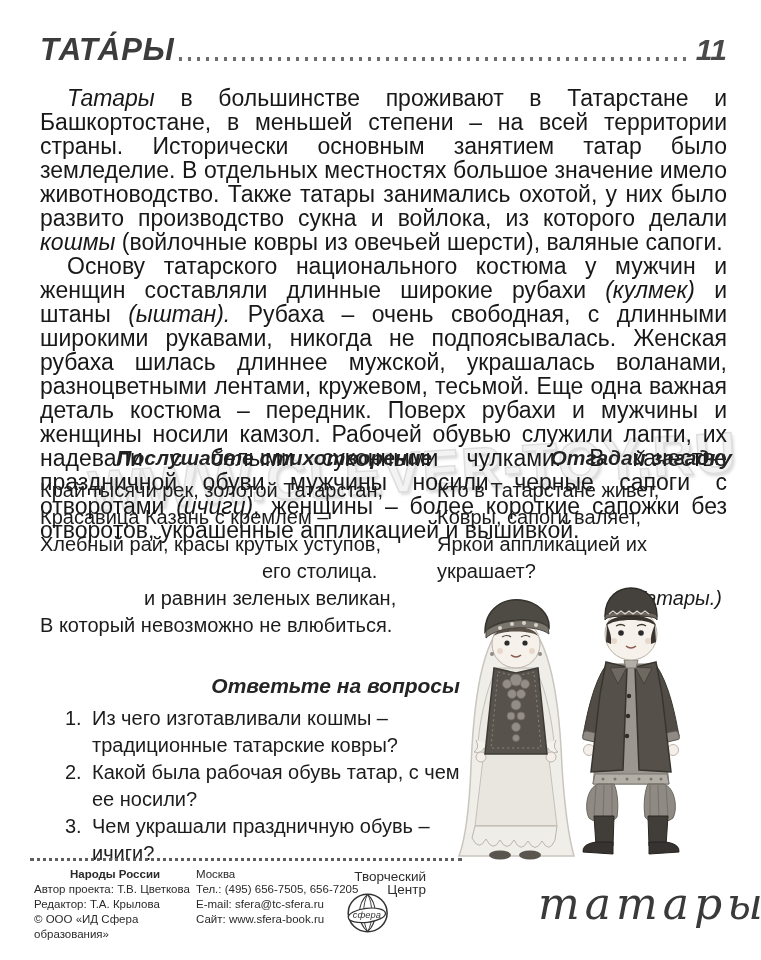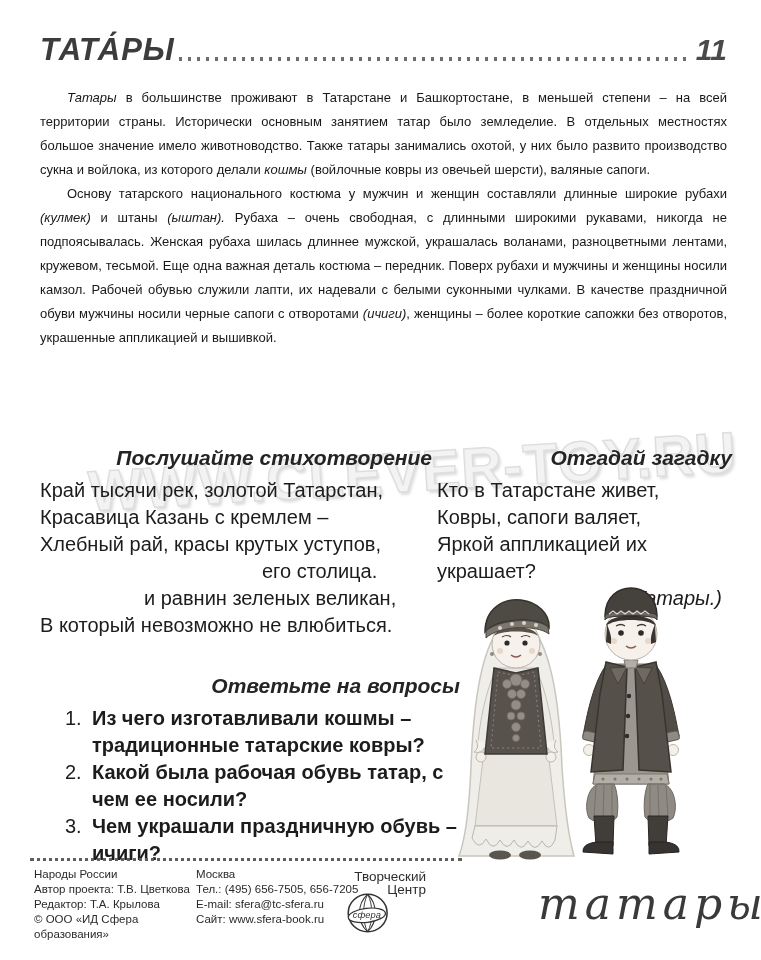--- a/index.html
+++ b/index.html
@@ -27,51 +27,51 @@
   .leader{
     flex:1;height:4px;align-self:flex-end;margin:0 5px 7px 4px;
     background-image:repeating-linear-gradient(90deg,#6e6e6e 0 3px,transparent 3px 9px);
   }
   .pagenum{
     font-size:30px;font-weight:bold;font-style:italic;color:#4a4a4a;
   }
   
   .article{left:40px;top:86px;width:687px;}
   .para{
-    margin:0;font-size:13px;line-height:24px;text-align:justify;
+    margin:0;font-size:23px;line-height:24px;text-align:justify;
     text-indent:27px;color:#181818;
   }
   .i{font-style:italic;}
   
   .sec-title{
     margin:0 0 7px 0;font-size:21px;font-weight:bold;font-style:italic;color:#242424;text-align:right;
   }
   
   .poem{left:40px;top:446px;width:392px;}
   .pline{font-size:20px;line-height:27px;color:#1c1c1c;}
   .ind-cap{margin-left:222px;}
   .ind-mid{margin-left:104px;}
   
   .riddle{left:437px;top:446px;width:295px;}
   .answer{font-size:20px;line-height:27px;text-align:right;padding-right:10px;font-style:italic;}
   
   .questions{left:40px;top:674px;width:395px;margin-left:25px;}
   .q{display:flex;font-size:20px;line-height:27px;color:#1c1c1c;margin:0;}
   .qnum{width:27px;flex:none;}
-  .qtext{flex:1;font-weight:bold;}
+  .qtext{flex:1;}
   
   .illustration{left:428px;top:572px;width:302px;height:300px;margin:0;}
   
   .footer{
     left:30px;top:858px;width:432px;border-top:3px dotted #5f5f5f;
     padding-top:6px;display:flex;font-size:11.5px;line-height:15px;color:#2a2a2a;
   }
   .fcol1{width:162px;padding-left:4px;}
   .fcol2{width:230px;}
-  .fbold{font-weight:normal;}
+  .fbold{font-weight:bold;text-align:center;}
   .logo{left:346px;top:870px;width:80px;height:64px;}
   .logo-text{
     text-align:right;font-size:13.5px;line-height:13px;color:#2d2d2d;
   }
   .globe{position:absolute;left:0px;top:22px;}
   .handwritten{
     left:538px;top:878px;width:195px;
     font-family:"DejaVu Serif",serif;font-style:italic;font-size:44px;
     letter-spacing:5px;color:#3a3a3a;white-space:nowrap;
   }

